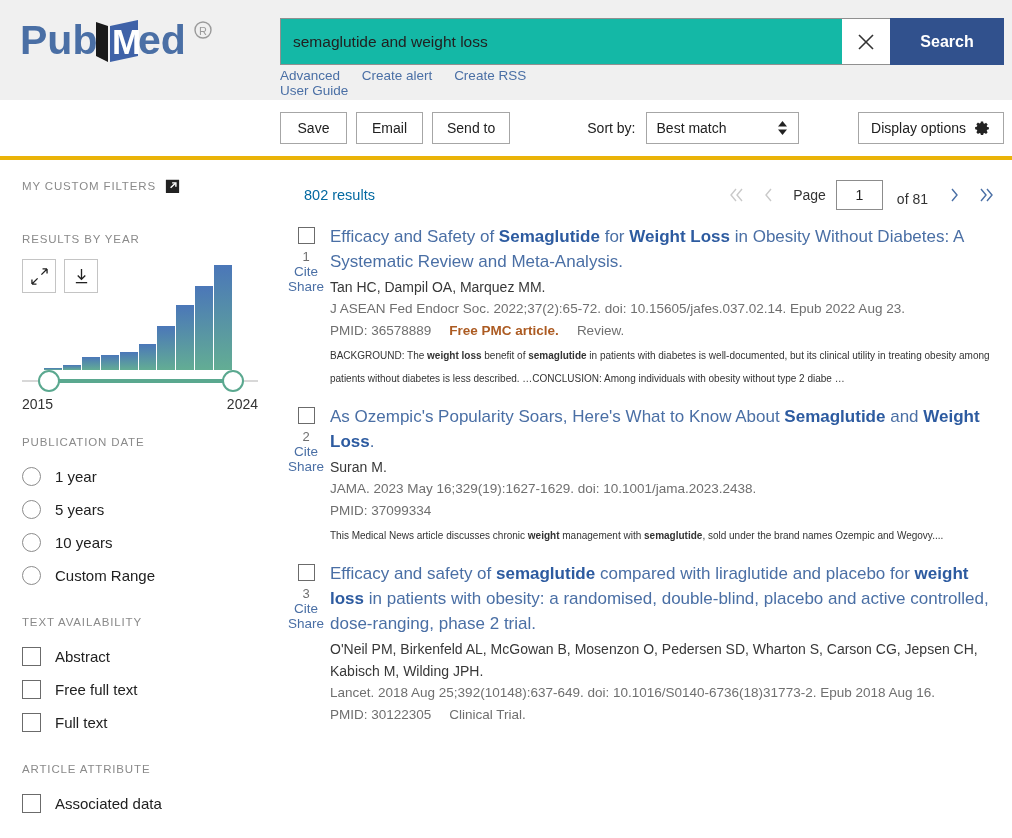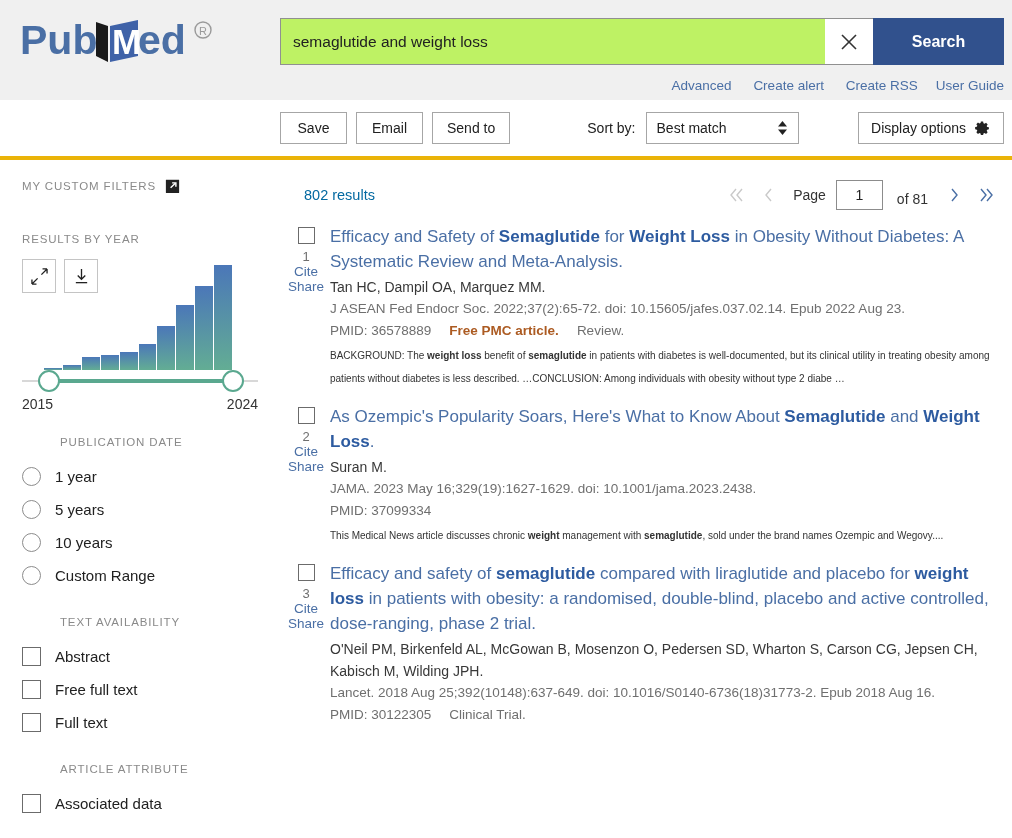--- a/index.html
+++ b/index.html
@@ -17,41 +17,42 @@
     display:flex; align-items:flex-start;
     padding:0; position:relative;
   }
   .logo-wrap { width:270px; padding:14px 0 0 20px; }
   .logo { display:flex; align-items:flex-start; }
   .logo svg { display:block; }
 
   .search-area { position:absolute; left:280px; top:18px; width:724px; }
   .search-row { display:flex; height:47px; }
   .search-box {
-    flex:1; background:#bef264; border:1px solid #909090; border-right:none;
+    flex:1; background:#14b8a6; border:1px solid #909090; border-right:none;
     display:flex; align-items:center; padding:0 0 0 12px;
   }
   .search-input {
     border:none; outline:none; flex:1; font-size:15.5px;
     font-family:"Liberation Sans", sans-serif; color:#212121;
     background:transparent; padding:0;
   }
   .clear-btn {
     width:48px; background:#fff; border:1px solid #909090; border-left:none; border-right:none;
     cursor:pointer; display:flex; align-items:center; justify-content:center;
     padding:0;
   }
   .search-btn {
-    width:131px; background:#31518d; color:#fff; border:none;
+    width:114px; background:#31518d; color:#fff; border:none;
     font-size:16px; font-weight:bold; cursor:pointer;
     font-family:"Liberation Sans", sans-serif;
   }
   .links-row {
-    display:flex; justify-content:flex-end; margin-top:13px;
+    display:flex; justify-content:center; margin-top:3px;
     font-size:13.5px;
+    flex-direction:column;
   }
   .links-left a { margin-right:18px; }
   a.lnk { color:#4a6fa5; text-decoration:none; cursor:pointer; }
 
   
   .actionbar {
     height:60px; border-bottom:4px solid #eab308;
     display:flex; align-items:center; padding-left:280px;
     position:relative; background:#fff;
   }
@@ -110,21 +111,21 @@
     background:#fff; border:2.5px solid #5aa88f; cursor:pointer;
   }
   .handle.left { left:16px; }
   .handle.right { right:14px; }
   .year-row {
     display:flex; justify-content:space-between; width:236px;
     font-size:14px; color:#333; margin-top:4px;
   }
 
   .facet-block { margin-top:24px; }
-  .facet-block .facet-title { margin-bottom:12px;margin-left:38px; }
+  .facet-block .facet-title { margin-bottom:12px; }
   .opt { display:flex; align-items:center; height:33px; cursor:pointer; }
   .radio {
     width:19px; height:19px; border-radius:50%; border:1.5px solid #8c8c8c;
     background:#fff; margin-right:14px; flex-shrink:0;
   }
   .checkbox {
     width:19px; height:19px; border:1.5px solid #6b6b6b; background:#fff;
     margin-right:14px; flex-shrink:0;
   }
   .opt-label { font-size:15px; color:#212121; }

